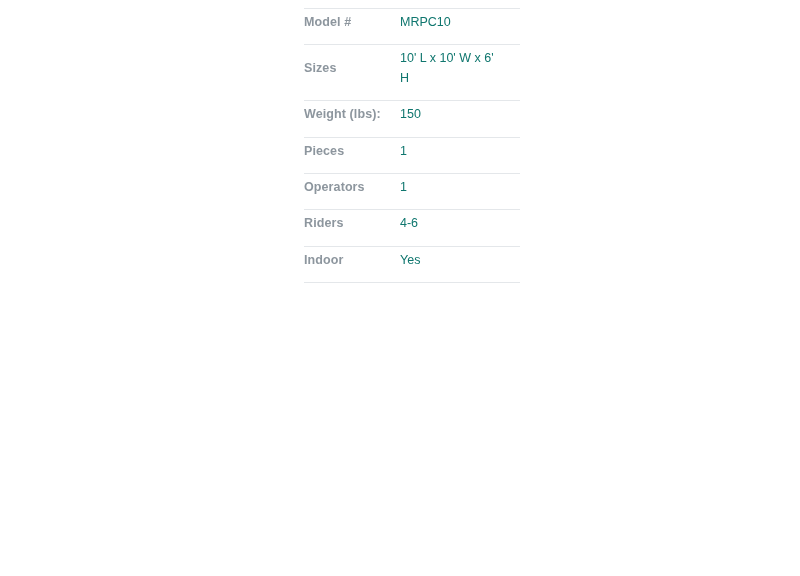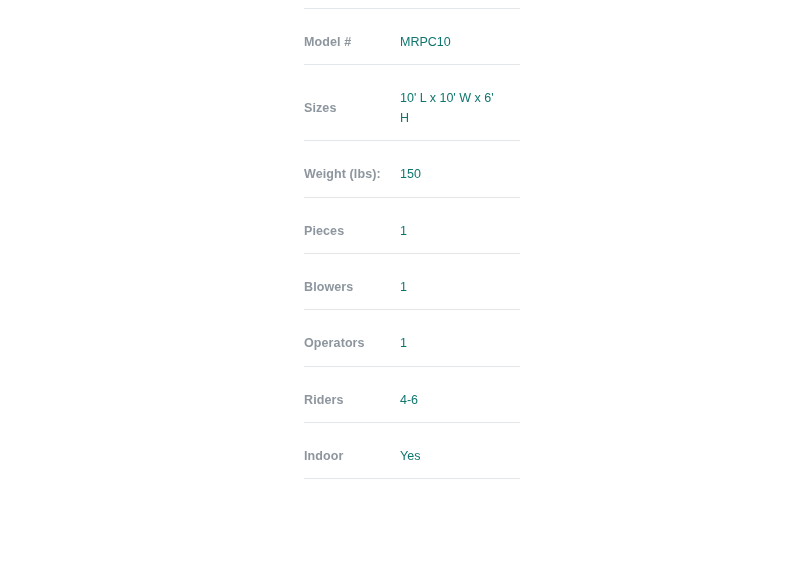--- a/index.html
+++ b/index.html
@@ -27,21 +27,21 @@
     table-layout: fixed;
   }
   .spec-table tr {
     border-bottom: 1px solid #e4e7ea;
   }
   .spec-table tr:first-child {
     border-top: 1px solid #e4e7ea;
   }
   .spec-table td {
     vertical-align: middle;
-    padding: 24px 0 12px 0;
+    padding: 4px 0 12px 0;
     font-size: 12.5px;
     line-height: 1.55;
   }
   .spec-table td.label {
     width: 96px;
     color: #8d969e;
     font-weight: bold;
     letter-spacing: 0.1px;
     padding-right: 8px;
   }
@@ -68,24 +68,20 @@
       </tr>
       <tr>
         <td class="label">Weight (lbs):</td>
         <td class="value">150</td>
       </tr>
       <tr>
         <td class="label">Pieces</td>
         <td class="value">1</td>
       </tr>
       <tr>
-        <td class="label">Blowers</td>
-        <td class="value">1</td>
-      </tr>
-      <tr>
         <td class="label">Operators</td>
         <td class="value">1</td>
       </tr>
       <tr>
         <td class="label">Riders</td>
         <td class="value">4-6</td>
       </tr>
       <tr>
         <td class="label">Indoor</td>
         <td class="value">Yes</td>

